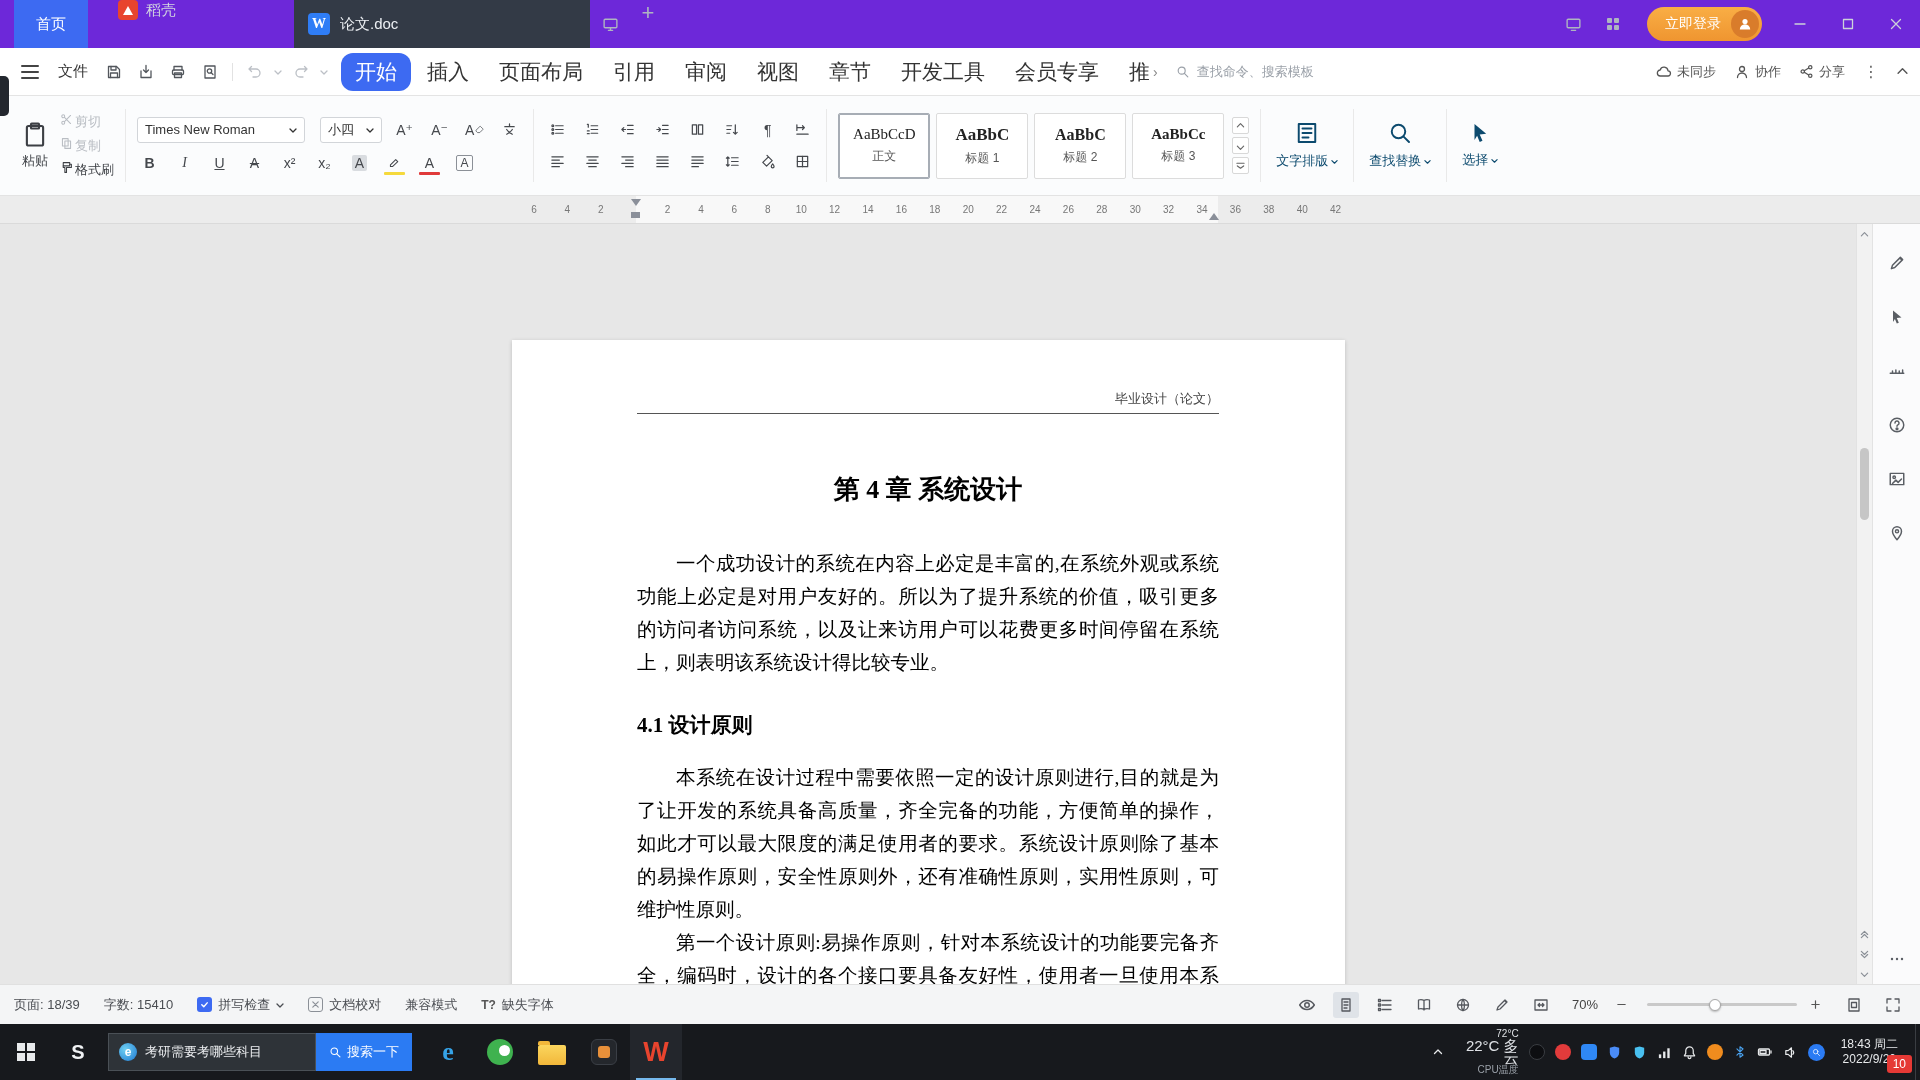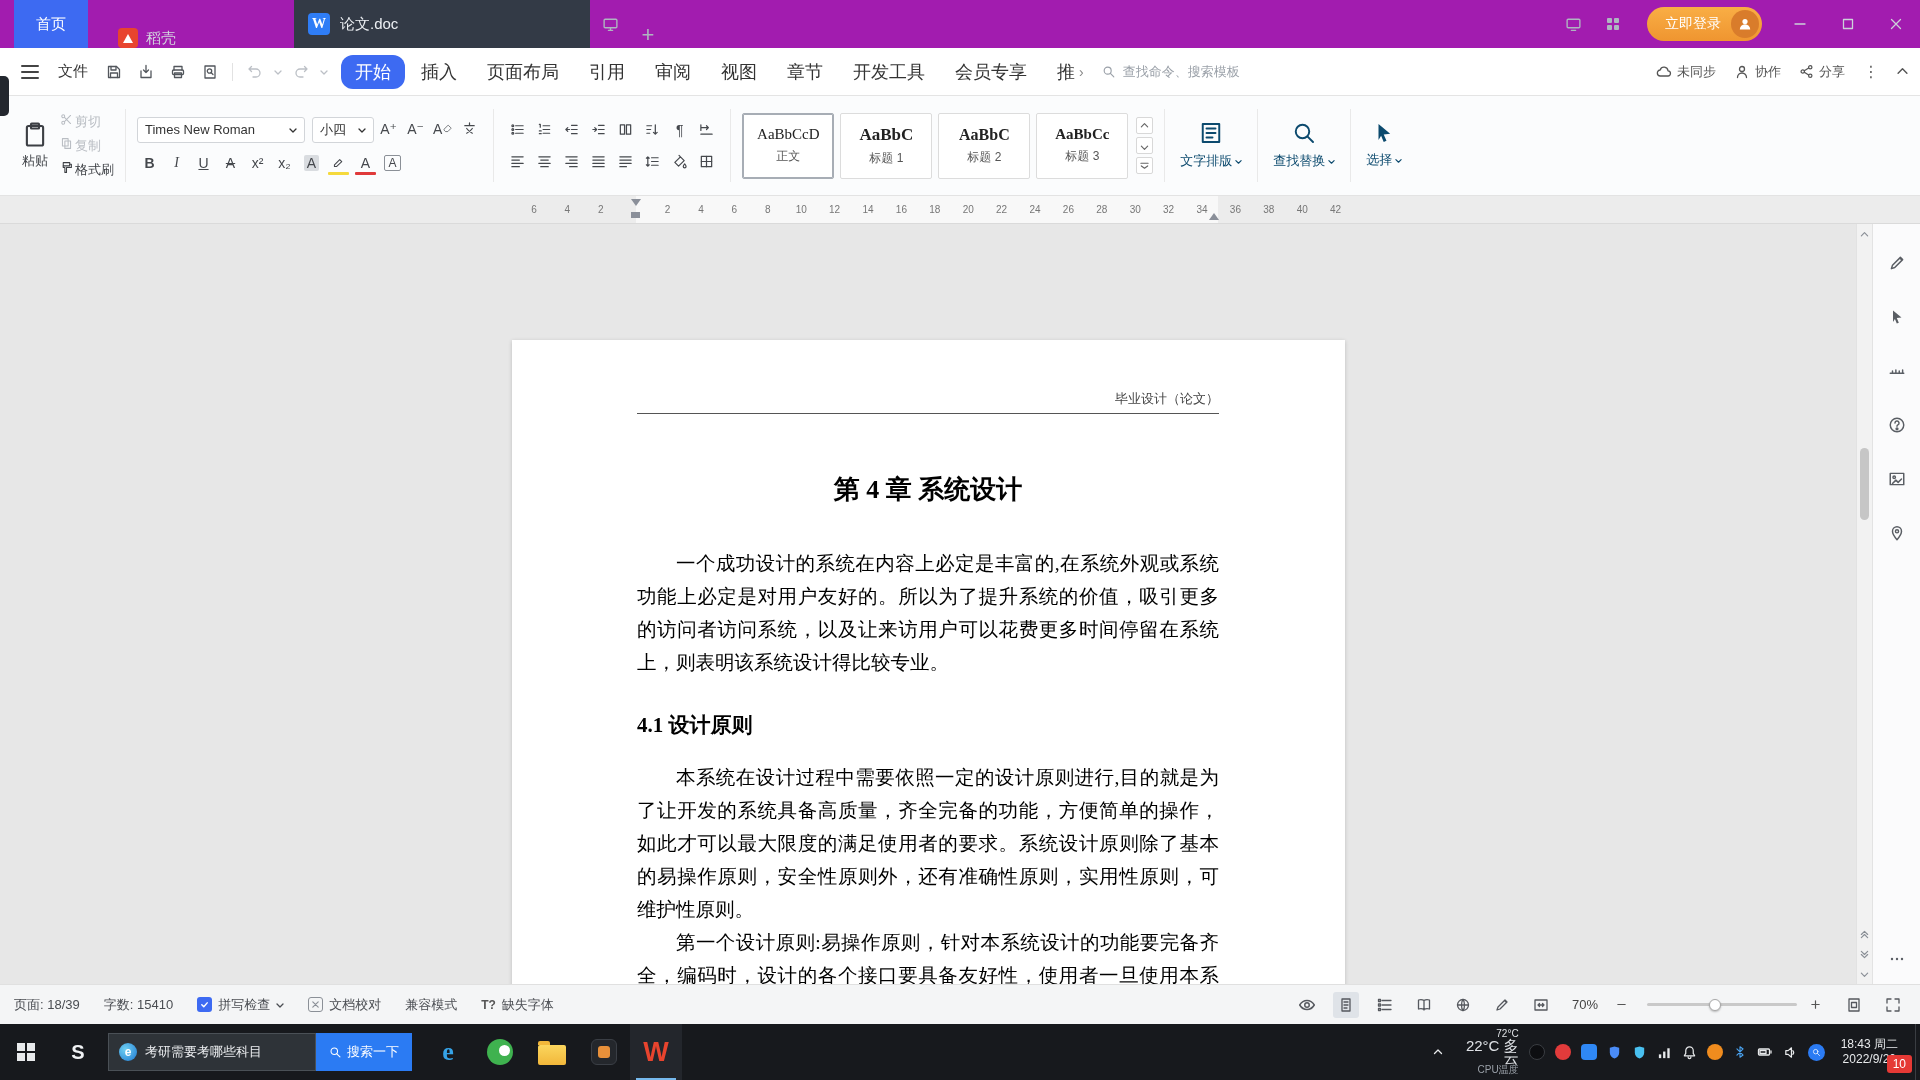--- a/index.html
+++ b/index.html
@@ -3,21 +3,21 @@
 <meta charset="utf-8">
 <style>
 *{margin:0;padding:0;box-sizing:border-box}
 html,body{width:1920px;height:1080px;overflow:hidden}
 body{font-family:"Liberation Sans","DejaVu Sans",sans-serif;font-size:14px;color:#333;background:#e7e7e7}
 .app{width:100%;height:100%;display:flex;flex-direction:column;position:relative}
 svg.ic{fill:none;stroke:currentColor;stroke-width:1.3;stroke-linecap:round;stroke-linejoin:round;display:block}
 svg.fi{fill:currentColor;stroke:none;display:block}
 
 
-.titlebar{height:48px;background:#a21caf;display:flex;align-items:flex-end;color:#c9ced6;flex:0 0 auto}
+.titlebar{height:48px;background:#6d28d9;display:flex;align-items:flex-start;color:#c9ced6;flex:0 0 auto}
 .t-home{margin-left:14px;height:100%;padding:0 22px;background:#3d6af2;color:#fff;display:flex;align-items:center;font-size:15px}
 .t-docer{margin-left:30px;display:flex;align-items:center;gap:8px;font-size:15px;color:#d4d8df}
 .docer-ic{width:20px;height:20px;border-radius:4px;background:#e8442e;display:grid;place-items:center}
 .flame{width:0;height:0;border-left:5px solid transparent;border-right:5px solid transparent;border-bottom:9px solid #fff}
 .t-doc{margin-left:118px;width:296px;height:100%;background:#333a46;display:flex;align-items:center;gap:10px;padding:0 14px;color:#edf0f4;font-size:15px}
 .w-ic{width:22px;height:22px;border-radius:4px;background:#2f7df6;color:#fff;font-weight:bold;font-size:14px;display:grid;place-items:center;font-family:"Liberation Serif",serif}
 .t-ibtn{width:40px;height:100%;display:grid;place-items:center;color:#aeb5c0}
 .t-plus{font-size:22px;color:#aeb5c0;width:36px;text-align:center}
 .t-right{margin-left:auto;display:flex;align-items:center;height:100%}
 .login{height:34px;background:linear-gradient(#f9ae45,#ef9530);border-radius:17px;color:#fff;display:flex;align-items:center;gap:10px;padding:3px 3px 3px 18px;font-size:14px;margin:0 14px}
@@ -26,38 +26,38 @@
 
 
 .menubar{height:48px;background:#fff;border-bottom:1px solid #e4e4e4;display:flex;align-items:center;padding:0 12px;flex:0 0 auto}
 .hamburger{width:36px;height:32px;display:flex;flex-direction:column;justify-content:center;gap:4px;padding:0 9px}
 .hamburger i{display:block;height:2px;background:#444;border-radius:1px}
 .m-file{font-size:15px;color:#333;padding:0 10px}
 .m-ibtn{width:32px;height:30px;display:grid;place-items:center;color:#52565c;border-radius:3px}
 .m-ibtn.dis{color:#bcc0c6}
 .m-sep{width:1px;height:18px;background:#e2e2e2;margin:0 6px}
 .m-tabs{display:flex;align-items:center;margin-left:10px;gap:2px}
-.m-tab{padding:5px 14px;font-size:18px;color:#333;border-radius:12px;white-space:nowrap}
+.m-tab{padding:5px 14px;font-size:21px;color:#333;border-radius:12px;white-space:nowrap}
 .m-tab.active{background:#3d6af2;color:#fff}
 .m-tab.clip{max-width:34px;overflow:hidden;padding-right:0}
 .m-chev{color:#888;padding:0 2px}
 .m-search{display:flex;align-items:center;gap:7px;color:#9aa0a8;font-size:13px;margin-left:16px;width:212px}
 .m-right{margin-left:auto;display:flex;align-items:center;gap:18px;color:#555;font-size:13px}
 .mr{display:flex;align-items:center;gap:5px}
 
 
 .ribbon{height:100px;background:#fbfcfd;border-bottom:1px solid #e3e3e3;display:flex;align-items:stretch;padding:5px 6px;flex:0 0 auto}
 .rb-sep{width:1px;background:#e9e9e9;margin:8px 3px}
 .rb-group{display:flex;align-items:center;padding:0 8px}
 .paste{display:flex;flex-direction:column;align-items:center;gap:4px;font-size:13px;color:#3c3f44;padding:0 8px}
 .clip-col{display:flex;flex-direction:column;justify-content:center;gap:6px;font-size:13px;margin-left:4px}
 .clip-row{display:flex;align-items:flex-start;gap:2px;color:#3c3f44}
 .clip-row.dis{color:#b9bdc3}
 .rb-stack{display:flex;flex-direction:column;justify-content:center;gap:8px}
-.rb-row{display:flex;align-items:flex-start;gap:2px}
+.rb-row{display:flex;align-items:center;gap:10px}
 .combo{height:26px;border:1px solid #d2d5d9;border-radius:3px;background:#fff;display:flex;align-items:center;justify-content:space-between;padding:0 7px;font-size:13px;color:#333;gap:6px}
 .combo.fname{width:168px}
 .combo.fsize{width:62px;margin-left:5px}
 .ib{height:24px;min-width:25px;padding:0 3px;display:flex;align-items:center;justify-content:center;border-radius:3px;color:#45484d;font-size:14px;gap:1px}
 .bold{font-weight:700}.ital{font-style:italic;font-family:"Liberation Serif",serif}
 .unde{text-decoration:underline}.strk{text-decoration:line-through}
 .shadeA{background:#d9dce0;padding:0 3px;border-radius:2px}
 .fc{position:relative;padding:0 2px}
 .fc .bar{position:absolute;left:2px;right:2px;bottom:0;height:3px;border-radius:1px}
 .bar.red{background:#e03a3a}.bar.yel{background:#f5d93c}

